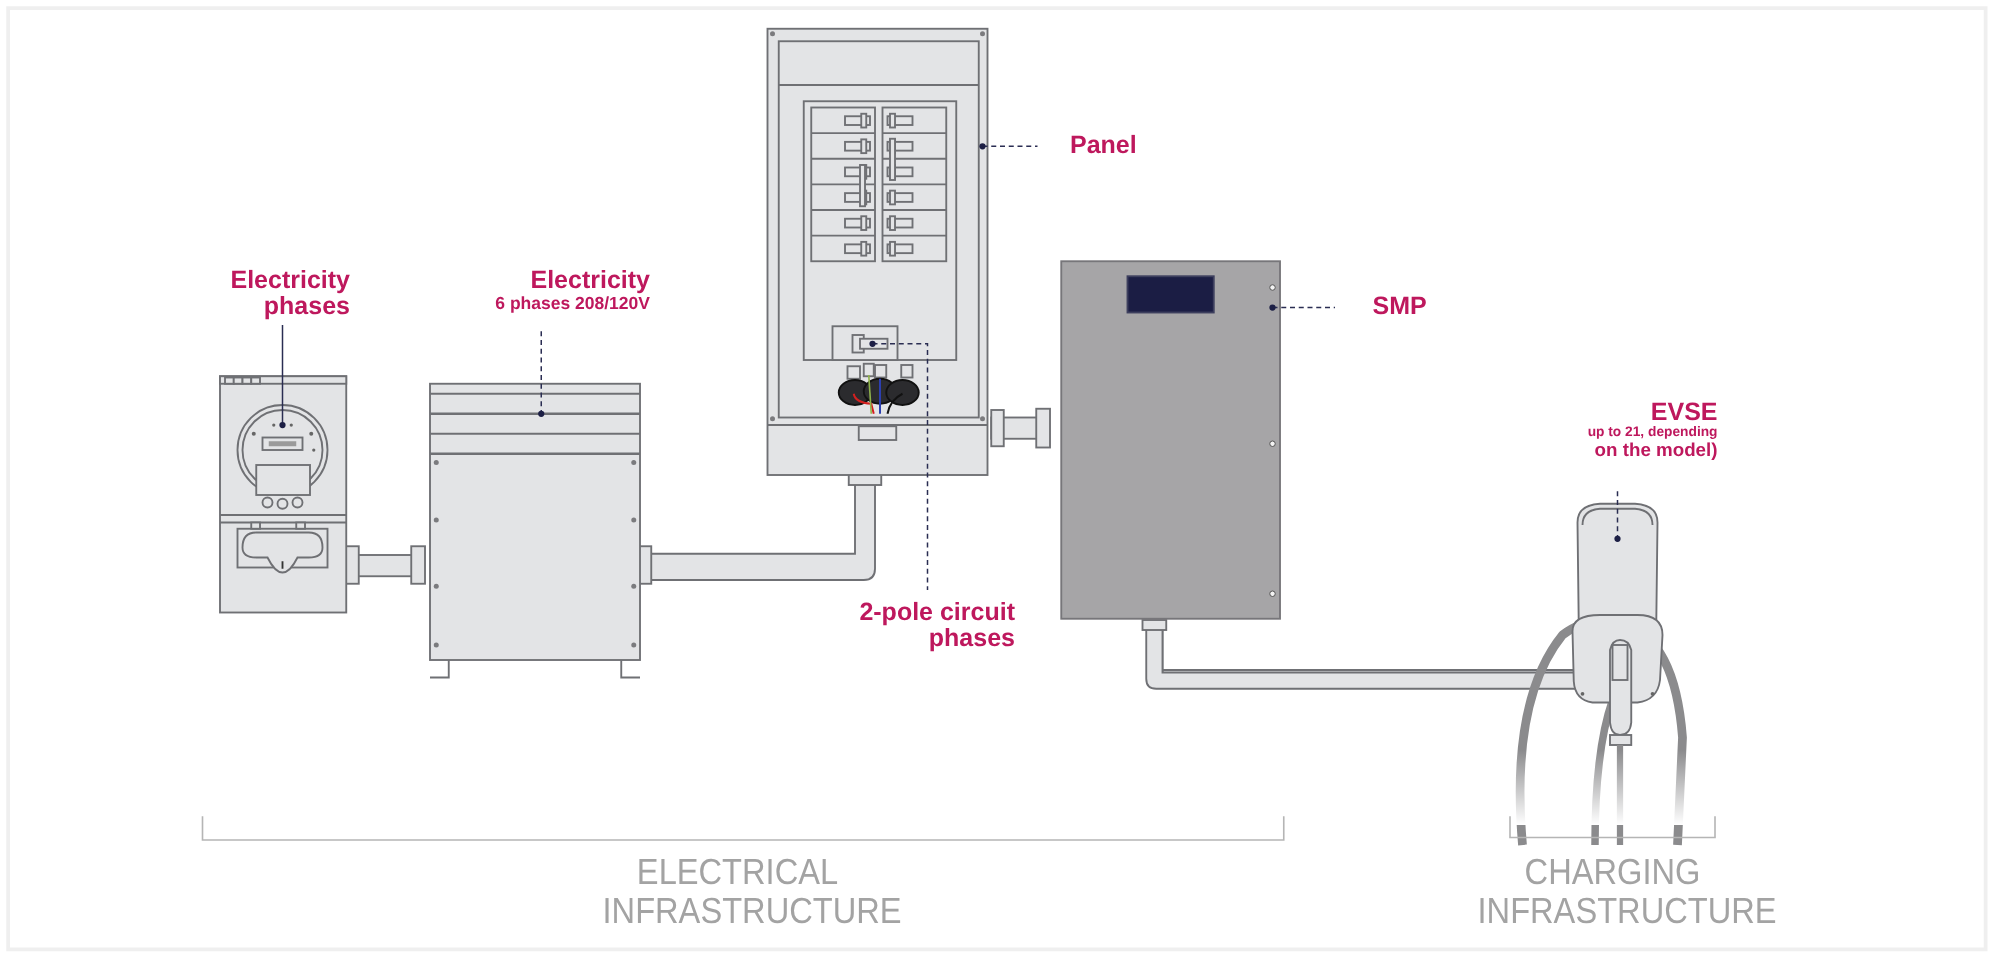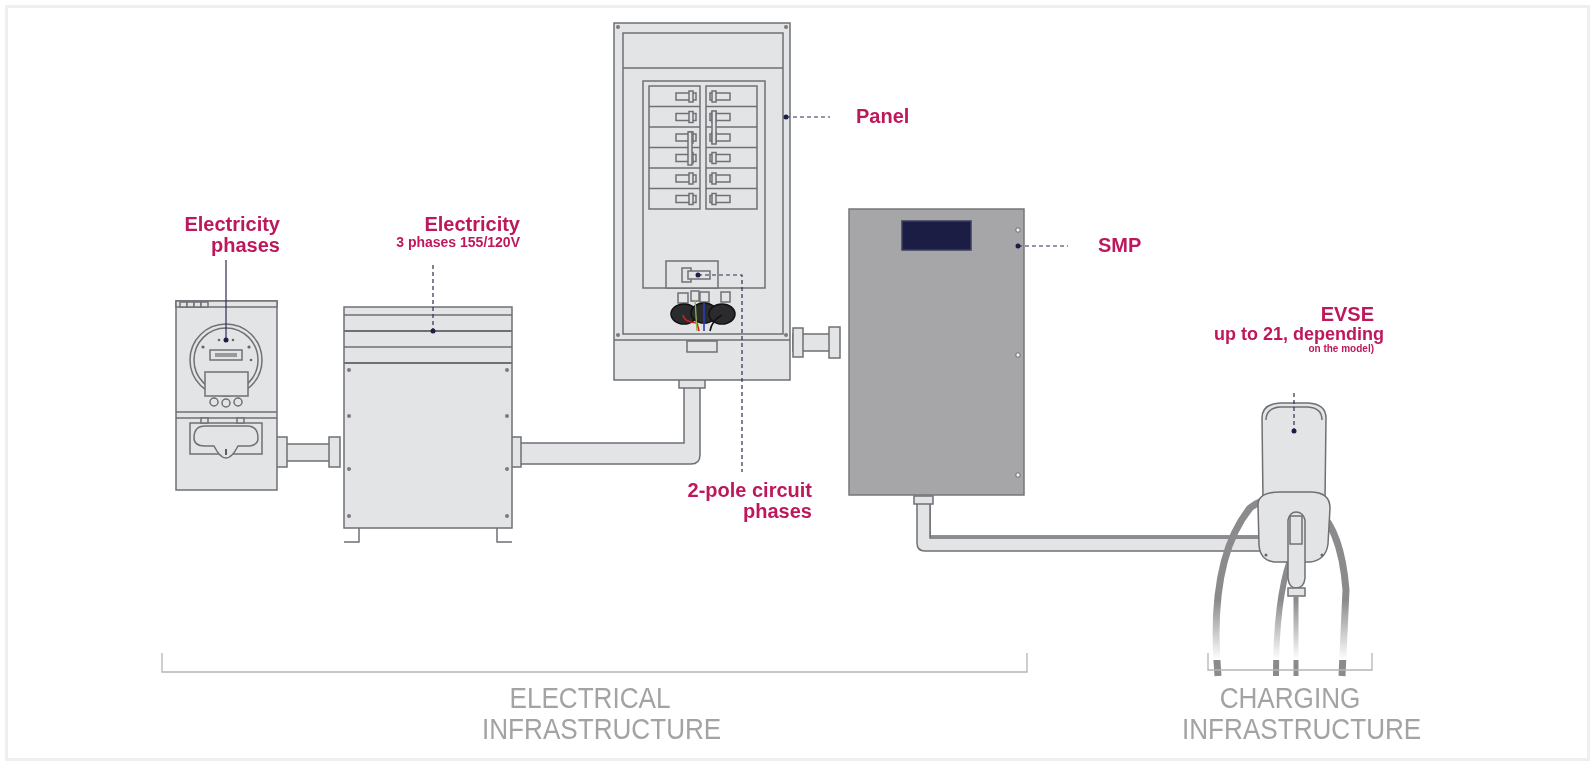--- a/index.html
+++ b/index.html
@@ -221,36 +221,36 @@
   </g>
 </svg>
 
 <div class="lbl lbl-title" style="left:148px; top:214px; width:132px;">
   <div>Electricity</div>
   <div>phases</div>
 </div>
 
 <div class="lbl" style="left:350px; top:214px; width:170px;">
   <div class="lbl-title">Electricity</div>
-  <div class="lbl-sub">3 phases 155/120V</div>
+  <div class="lbl-sub">6 phases 208/120V</div>
 </div>
 
 <div class="lbl lbl-title" style="left:856px; top:106px;">Panel</div>
 
 <div class="lbl lbl-title" style="left:672px; top:480px; width:140px;">
   <div>2-pole circuit</div>
   <div>phases</div>
 </div>
 
 <div class="lbl lbl-title" style="left:1098px; top:235px;">SMP</div>
 
-<div class="lbl" style="left:1214px; top:304px; width:160px;">
+<div class="lbl" style="left:1214px; top:320px; width:160px;">
   <div class="lbl-title">EVSE</div>
-  <div class="lbl-sub" style="font-size:18px;">up to 21, depending</div>
-  <div class="lbl-sub" style="font-size:10px;">on the model)</div>
+  <div class="lbl-sub" style="font-size:11px;">up to 21, depending</div>
+  <div class="lbl-sub" style="font-size:15px;">on the model)</div>
 </div>
 
 <div class="grp" style="left:470px; top:683px; width:240px;">
   <div>ELECTRICAL</div>
   <div>INFRASTRUCTURE</div>
 </div>
 
 <div class="grp" style="left:1170px; top:683px; width:240px;">
   <div>CHARGING</div>
   <div>INFRASTRUCTURE</div>

